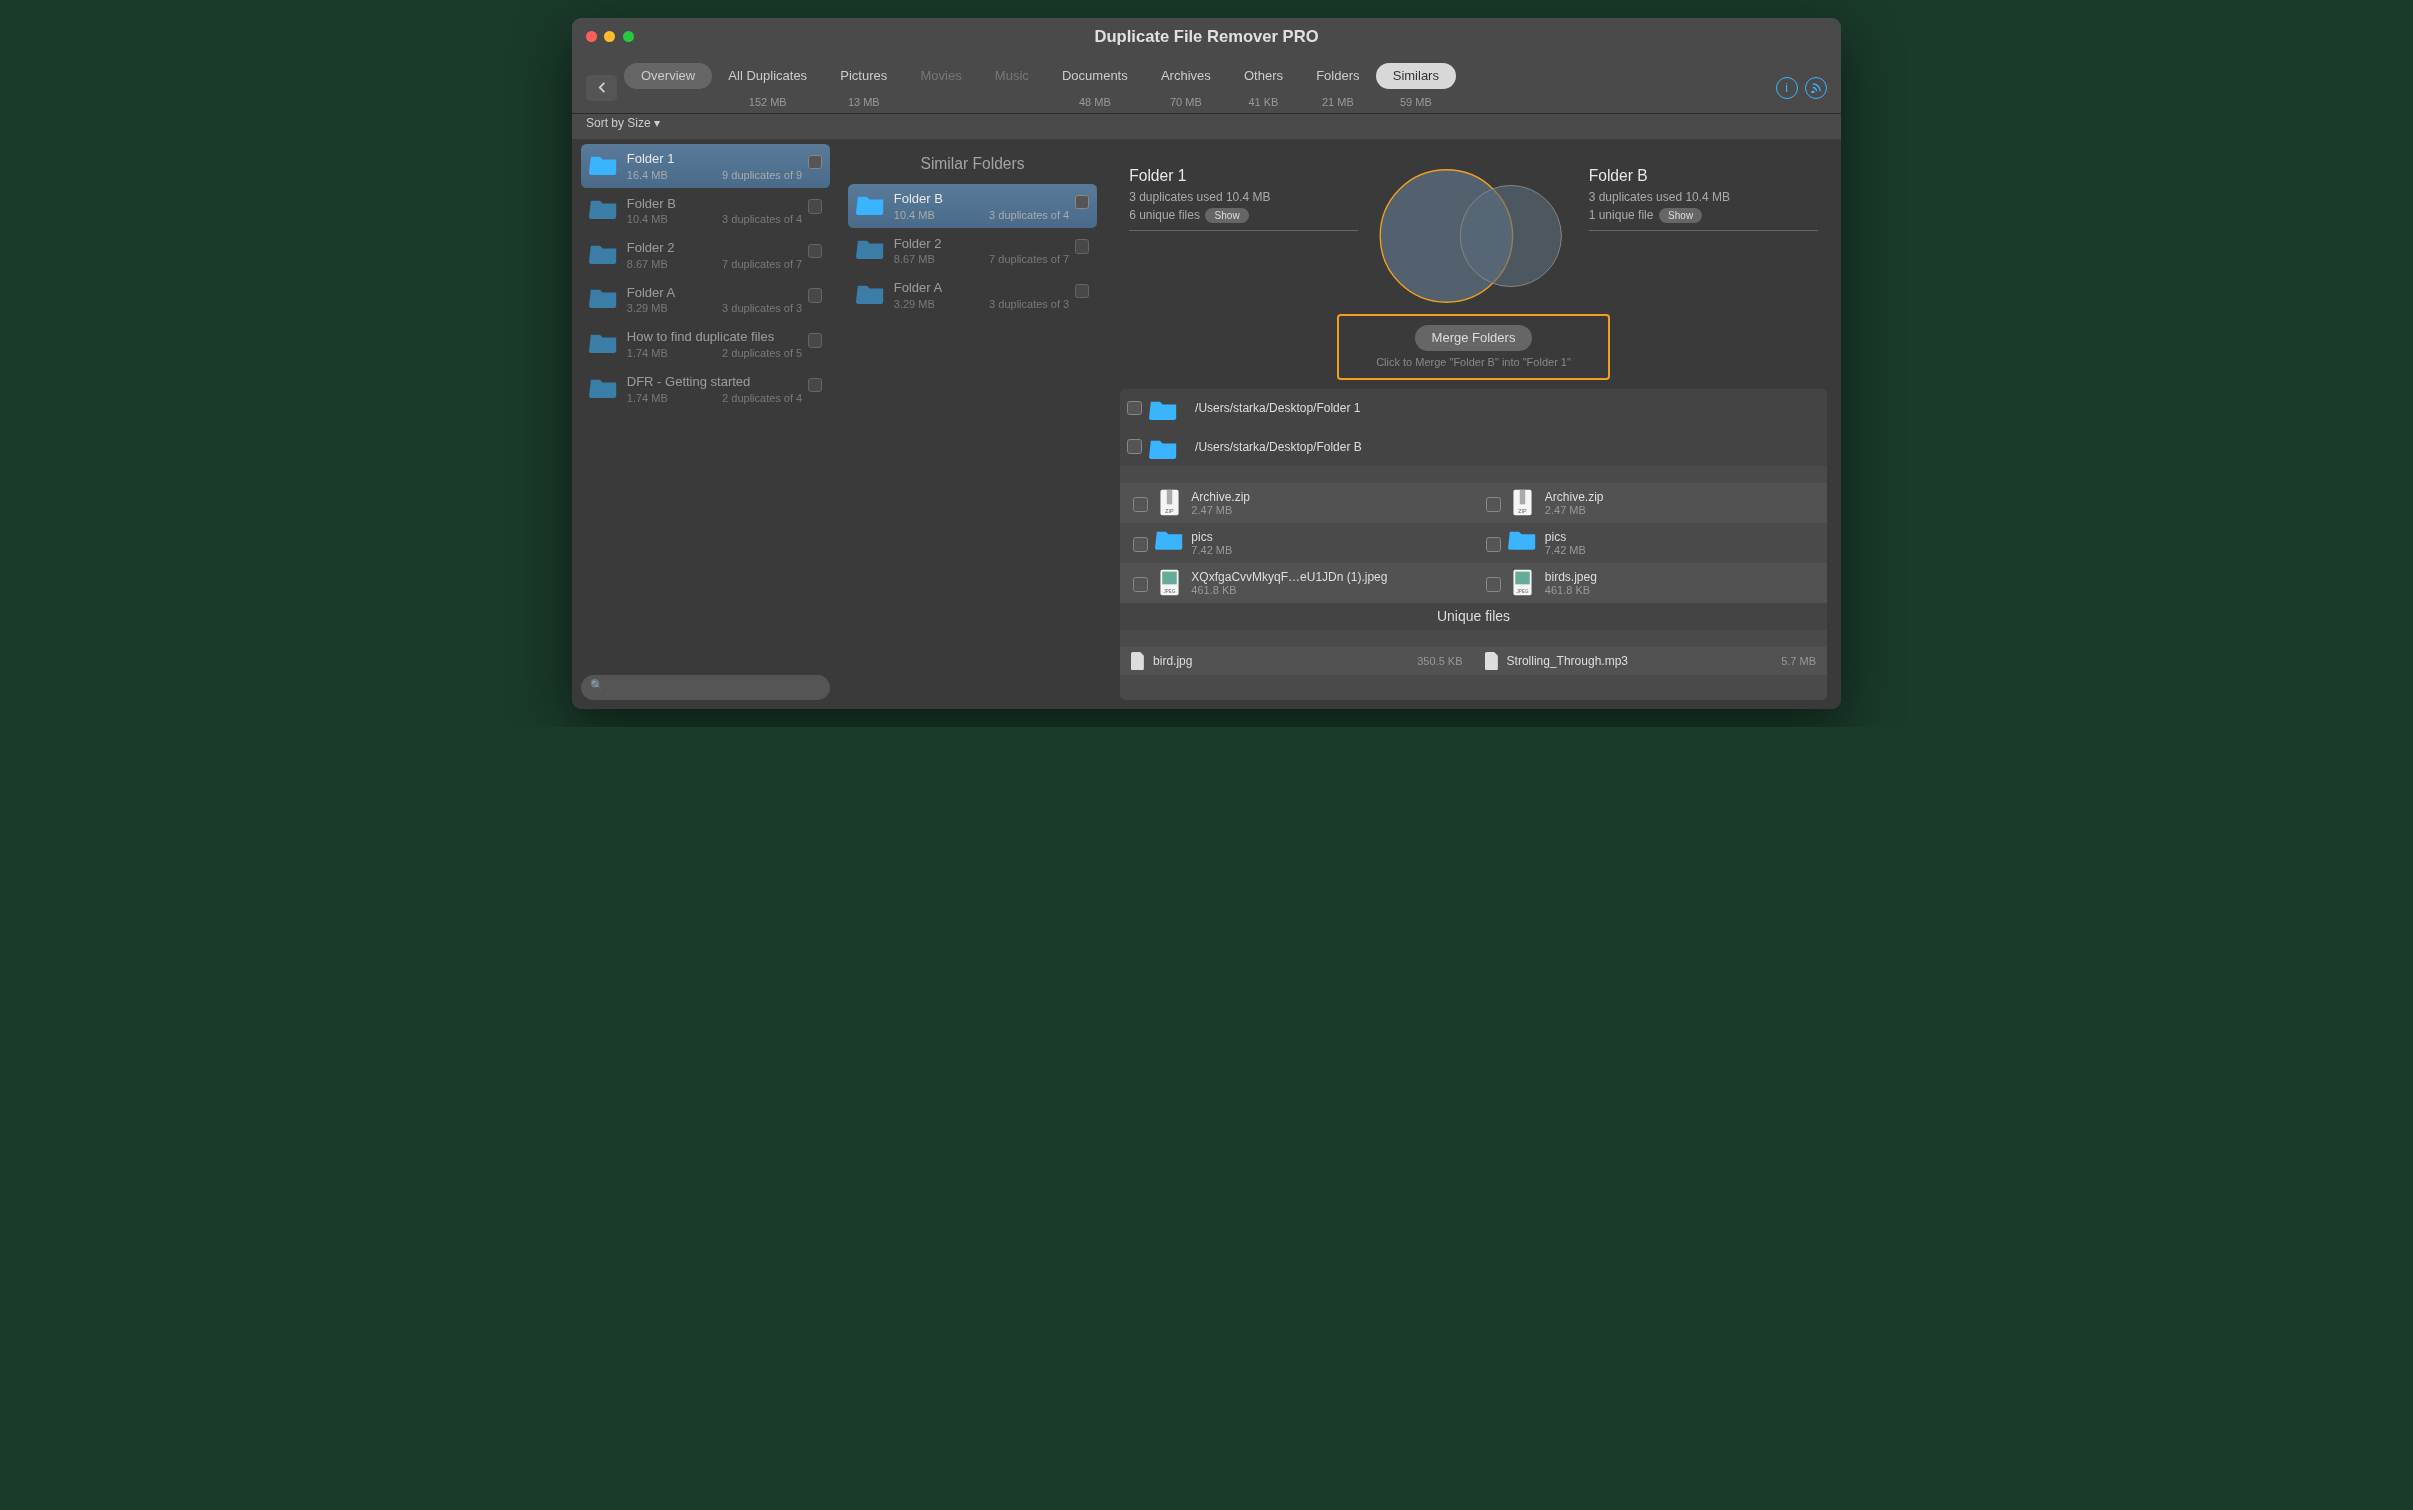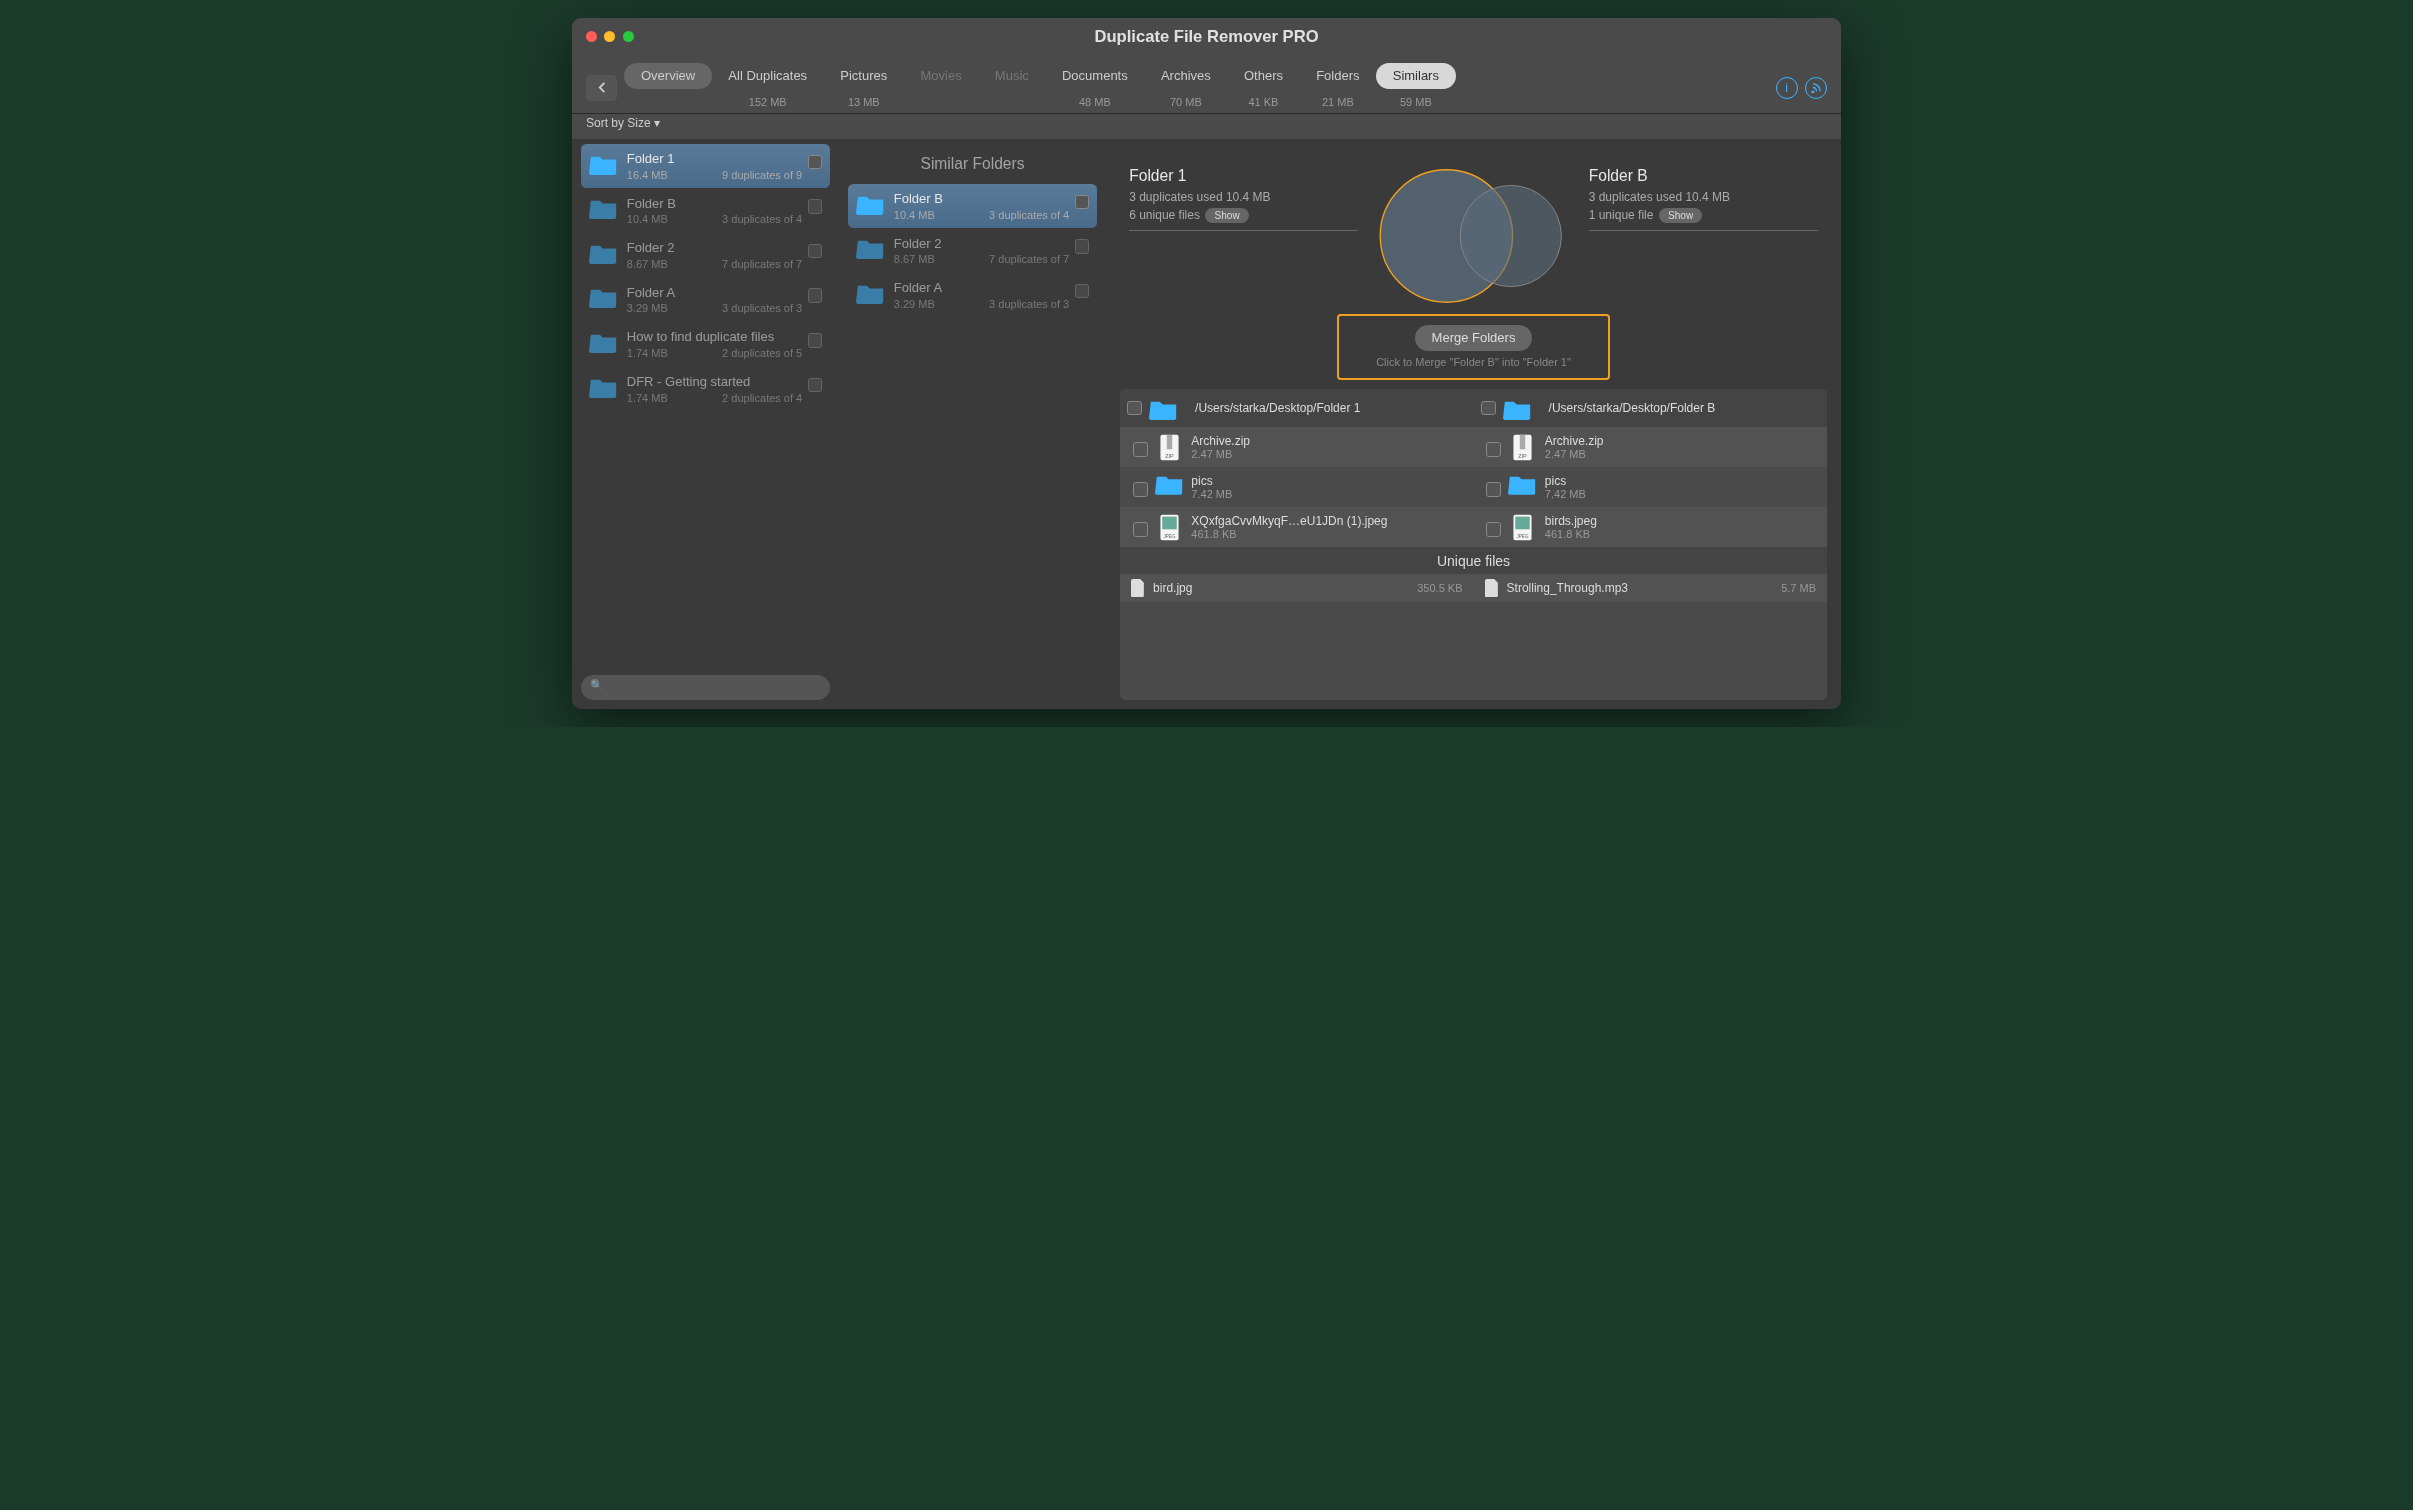--- a/index.html
+++ b/index.html
@@ -50,25 +50,25 @@
 .cs-title { color: #e8e8e8; font-size: 15.6px; margin-bottom: 5.5px; }
 .cs-line { color: #aaa; font-size: 12px; margin-bottom: 3.7px; }
 .cs-line .show { display: inline-block; background: #666; color: #ddd; border-radius: 9.2px; padding: 1.8px 9.2px; font-size: 10px; margin-left: 5.5px; cursor: pointer; }
 .cs-hr { border: 0; border-top: 0.9px solid #666; margin-top: 7.4px; }
 .venn { width: 212px; height: 138px; position: relative; flex-shrink: 0; }
 .venn svg { width: 100%; height: 100%; }
 .merge-area { text-align: center; border: 2.8px solid #f0a020; border-radius: 3.7px; padding: 9.2px 37px; margin: 0 auto 9.2px; width: fit-content; }
 .merge-btn { background: #666; color: #ddd; border: none; border-radius: 13px; padding: 5.5px 16.6px; font-size: 13px; cursor: pointer; }
 .merge-hint { color: #888; font-size: 11px; margin-top: 5.5px; }
 .file-panel { background: #4a4a4a; border-radius: 5.5px; overflow: hidden; flex: 1; display: flex; flex-direction: column; margin-bottom: 9.2px; }
-.fp-header { display: flex; background: #444; }
+.fp-header { display: flex; background: #444; flex-direction: column; }
 .fp-col { flex: 1; display: flex; align-items: center; padding: 7.4px; gap: 7.4px; }
 .fp-col .fcheck { margin: 0; }
 .fp-path { color: #ddd; font-size: 12px; }
-.fp-rows { overflow-y: auto; }
+.fp-rows { overflow-y: auto; margin-top: 17px; }
 .fp-row { display: flex; }
 .fp-row:nth-child(odd) { background: #525252; }
 .fp-cell { flex: 1; display: flex; align-items: center; padding: 5.5px 7.4px; gap: 7.4px; }
 .fp-filename { color: #ddd; font-size: 12px; }
 .fp-filesize { color: #999; font-size: 11px; }
 .fp-fileinfo { display: flex; flex-direction: column; min-width: 0; }
 .fp-fileinfo .fp-filename { white-space: nowrap; overflow: hidden; text-overflow: ellipsis; }
 .file-thumb { width: 29px; height: 29px; flex-shrink: 0; }
 .unique-hdr { background: #444; color: #ddd; text-align: center; padding: 5.5px; font-size: 14px; }
 .unique-rows .fp-cell { padding: 4.6px 11px; }

